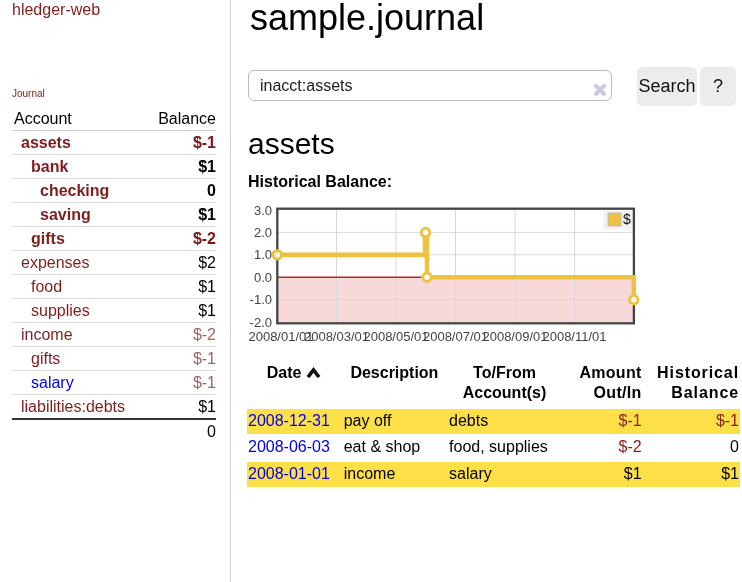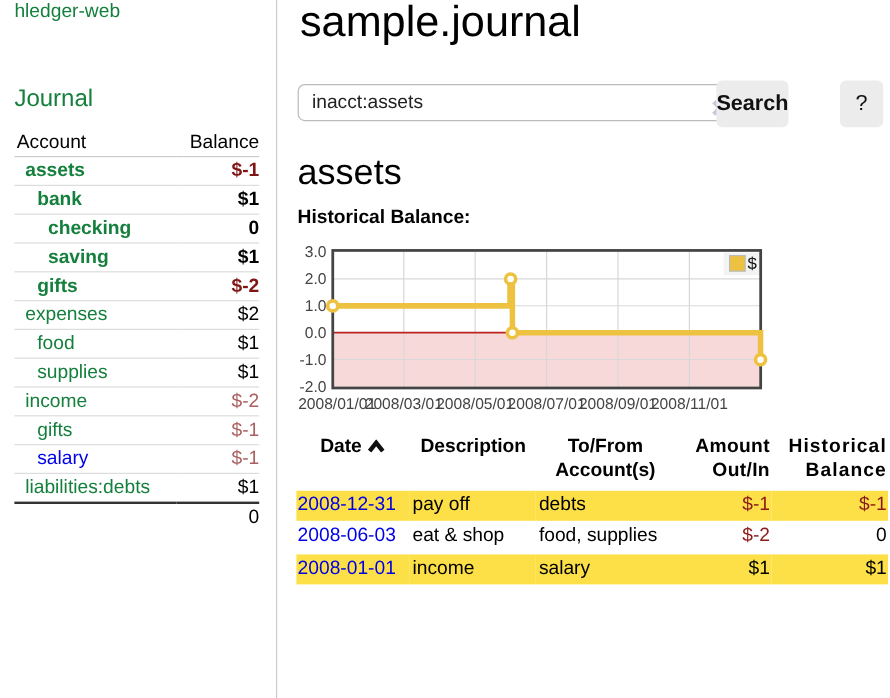--- a/index.html
+++ b/index.html
@@ -1,42 +1,42 @@
 <!DOCTYPE html>
 <html><head>
 <meta charset="utf-8">
 <style>
 html,body{margin:0;padding:0;background:#fff;}
 body{font-family:"Liberation Sans",sans-serif;color:#000;}
 #page{position:relative;width:742px;height:582px;overflow:hidden;}
 a{text-decoration:none;}
-.pur{color:#15803d;}
+.pur{color:#7f1d1d;}
 .blu{color:#0000e6;}
 
 #sidebar{position:absolute;left:0;top:0;width:230px;height:582px;border-right:1px solid #ccc;}
 #brand{position:absolute;left:12px;top:0px;font-size:16px;line-height:19px;}
-#journal{position:absolute;left:12px;top:74px;font-size:20px;line-height:16px;}
+#journal{position:absolute;left:12px;top:86px;font-size:10px;line-height:16px;}
 #accts{position:absolute;left:12px;top:107px;width:204px;border-collapse:collapse;font-size:16px;}
 #accts th{font-weight:normal;padding:0;height:23px;border-bottom:1px solid #ccc;}
 #accts td{padding:0;height:23px;border-bottom:1px solid #ddd;}
 #accts .r{text-align:right;}
 #accts .b{font-weight:bold;}
 #accts .neg{color:#801515;}
 #accts .lneg{color:#aa6060;}
 #accts .d1{padding-left:9px;}
 #accts .d2{padding-left:19px;}
 #accts .d3{padding-left:28px;}
 #accts tr.tot td{border-top:2px solid #333;border-bottom:none;}
 
 #main{position:absolute;left:231px;top:0;width:511px;height:582px;}
 #h1{position:absolute;left:19px;top:-4px;font-size:36px;line-height:44px;}
 #qin{position:absolute;left:17px;top:69.5px;width:364px;height:31.5px;box-sizing:border-box;border:1px solid #bbb;border-radius:6px;font-family:"Liberation Sans",sans-serif;font-size:16px;padding:1px 24px 0 11px;color:#222;}
 
 .btn{position:absolute;top:67px;height:39px;background:#ececec;border-radius:5px;font-size:18px;color:#111;text-align:center;line-height:39px;}
-#bsearch{left:366px;width:60px;font-weight:bold;}
+#bsearch{left:406px;width:60px;}
 #bhelp{left:469px;width:36px;}
 #h2{position:absolute;left:17px;top:128.5px;font-size:30px;line-height:30px;}
 #hb{position:absolute;left:17px;top:172.5px;font-size:16px;font-weight:bold;line-height:18px;}
 
 #reg{position:absolute;left:16px;top:359px;width:493px;border-collapse:separate;border-spacing:0 2px;font-size:16px;}
 #reg th{font-size:16px;font-weight:bold;padding:2px 1px 5px;vertical-align:top;text-align:center;line-height:19.5px;}
 #reg th.c4{letter-spacing:0.3px;}
 #reg th.c5{letter-spacing:0.9px;}
 #reg td{padding:0.5px 1px 2.5px;line-height:21.5px;vertical-align:top;}
 #reg td.sh{padding-left:3px;}

